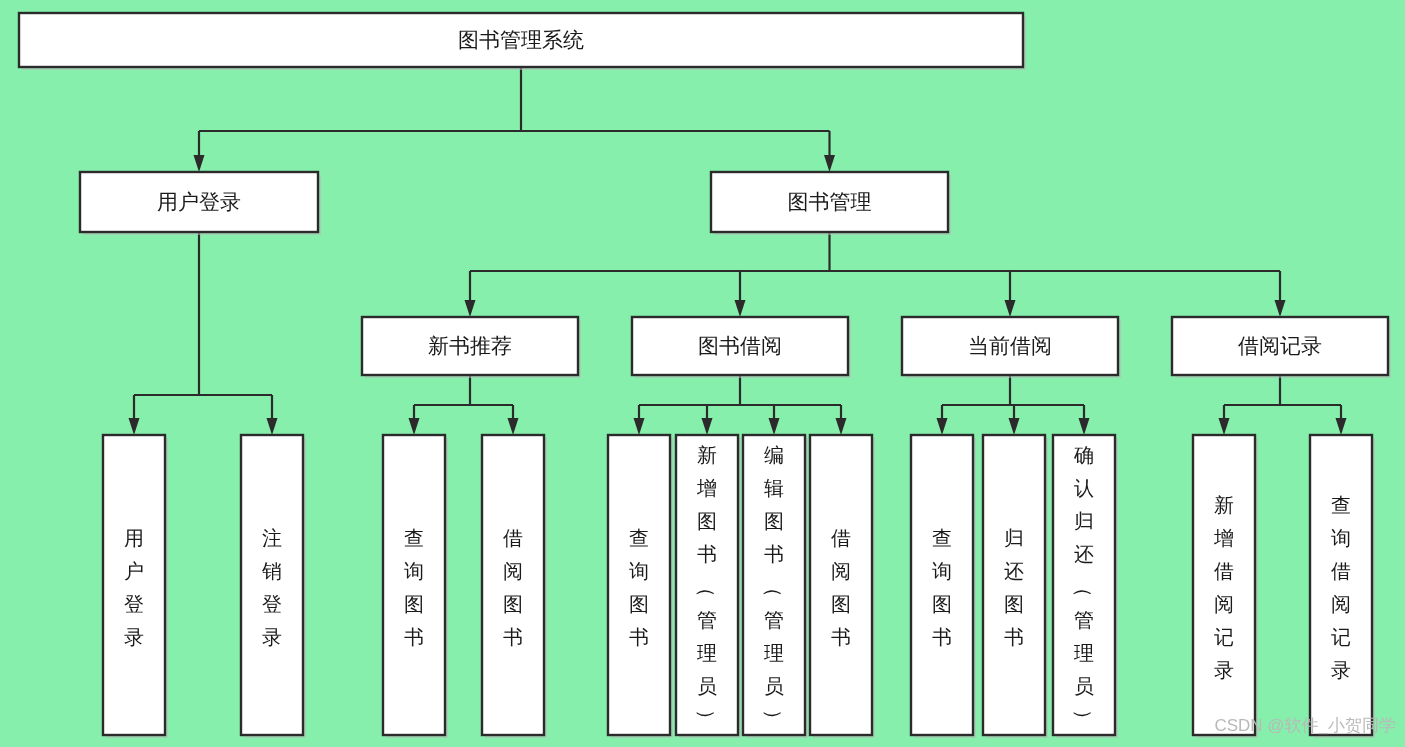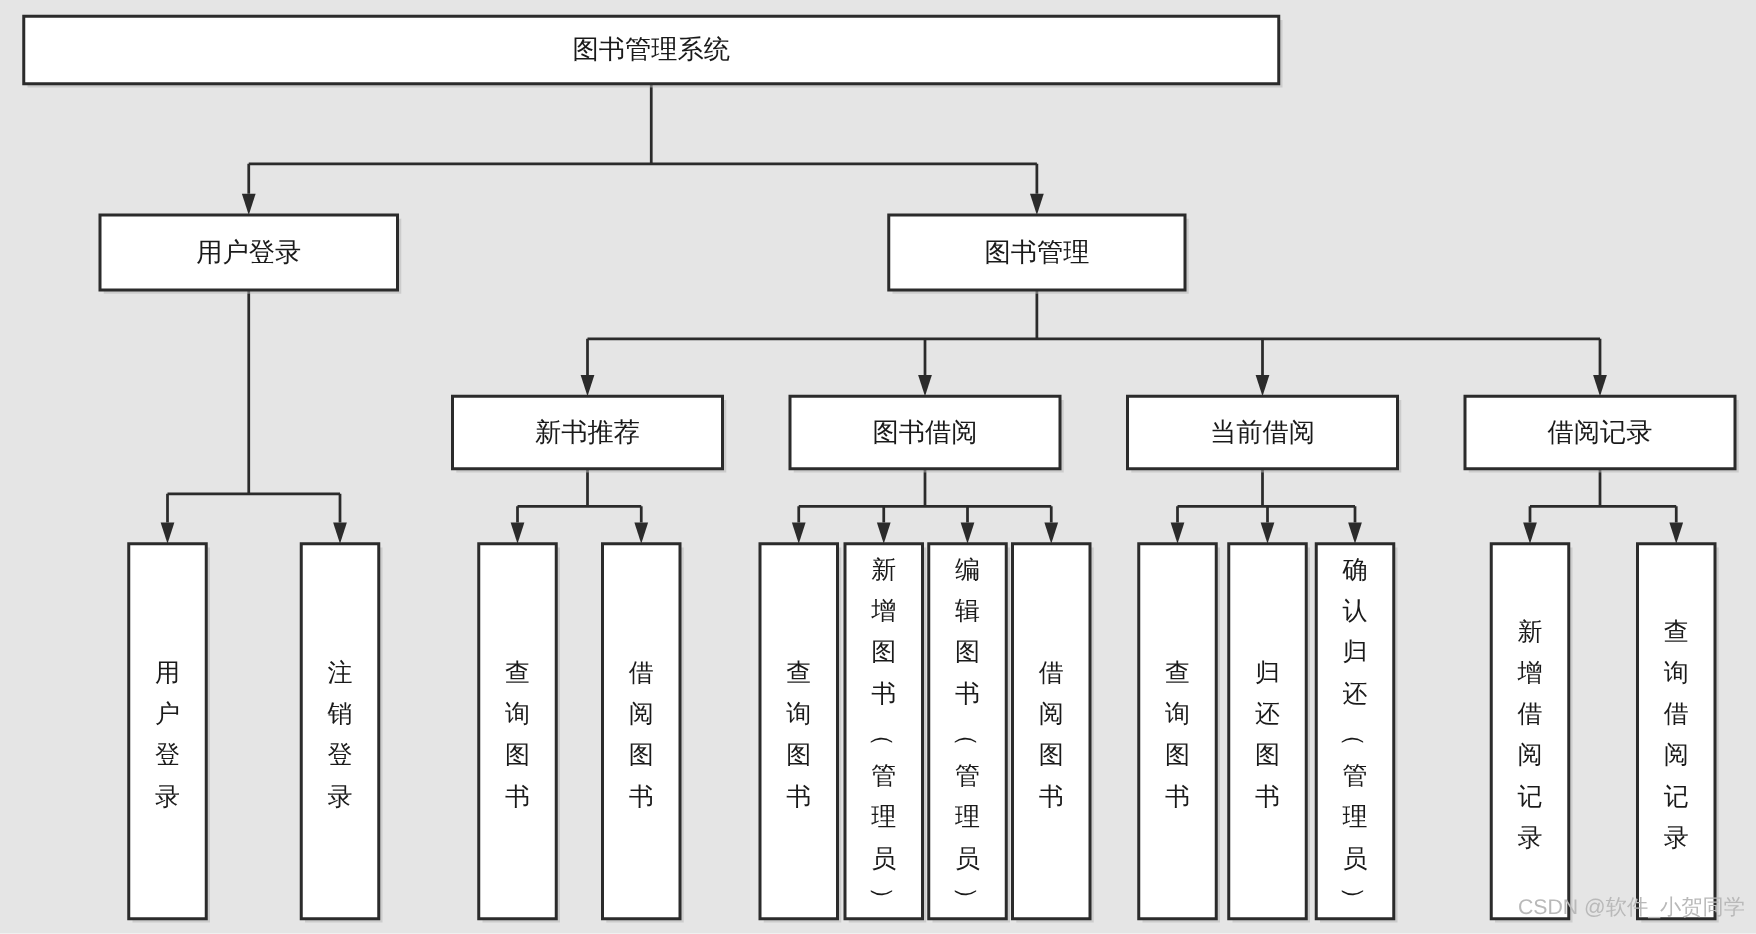--- a/index.html
+++ b/index.html
@@ -7,21 +7,21 @@
     padding: 0;
     background: #ffffff;
   }
   body {
     font-family: "Liberation Sans", "DejaVu Sans", sans-serif;
   }
   #diagram-root {
     position: relative;
     width: 1405px;
     height: 747px;
-    background: #e5e5e5;
+    background: #86efac;
     overflow: hidden;
   }
   svg.diagram-canvas {
     position: absolute;
     left: 0;
     top: 0;
     width: 1405px;
     height: 747px;
     display: block;
   }

